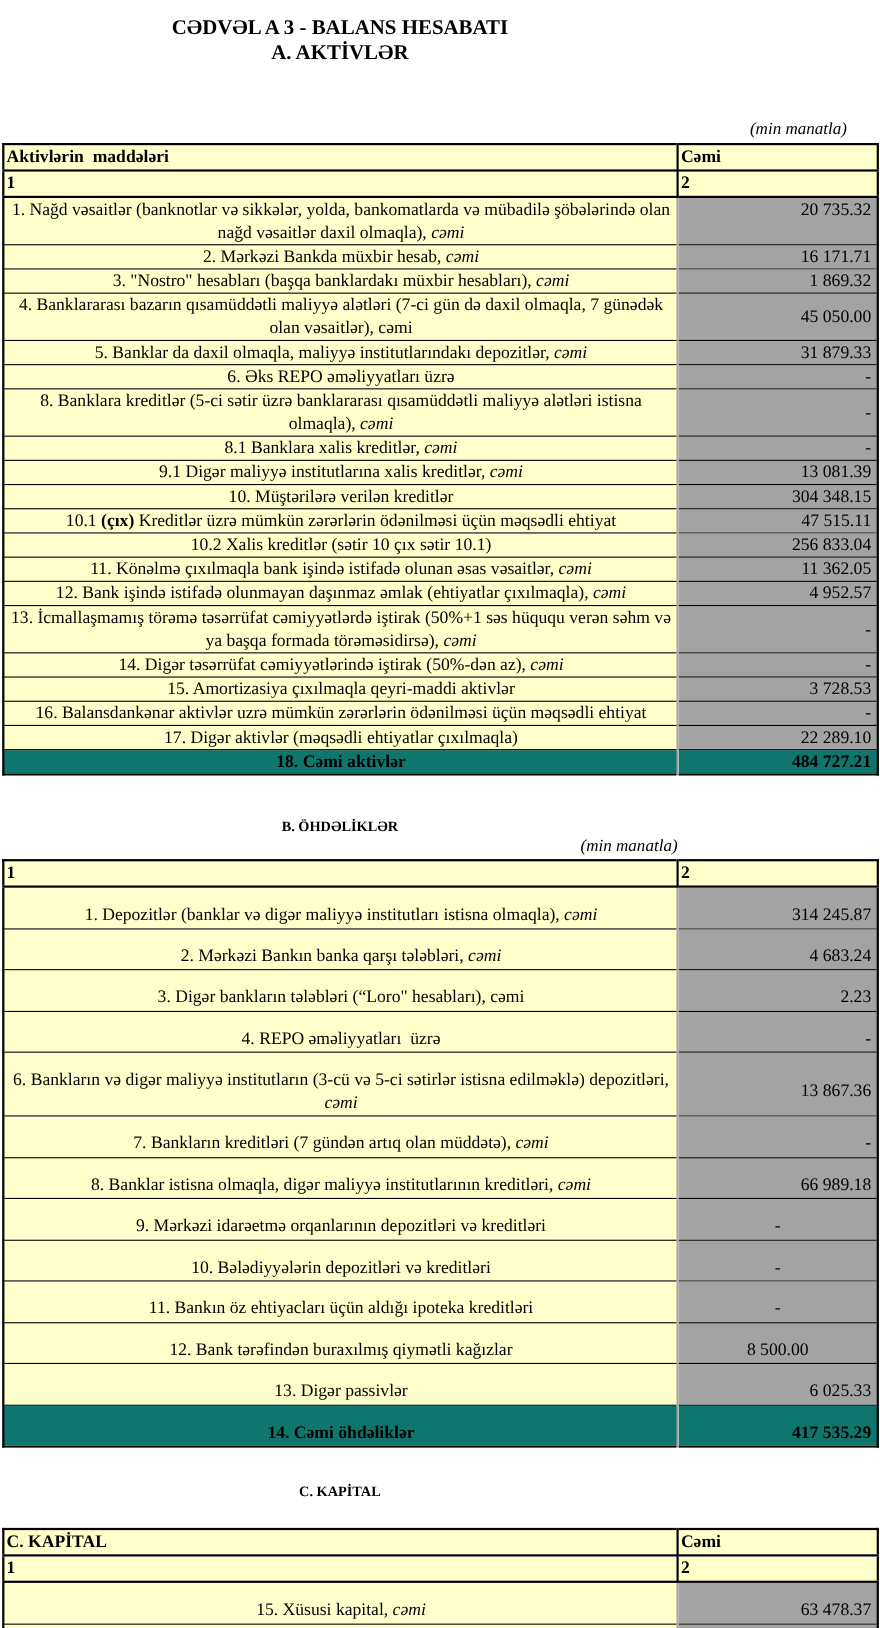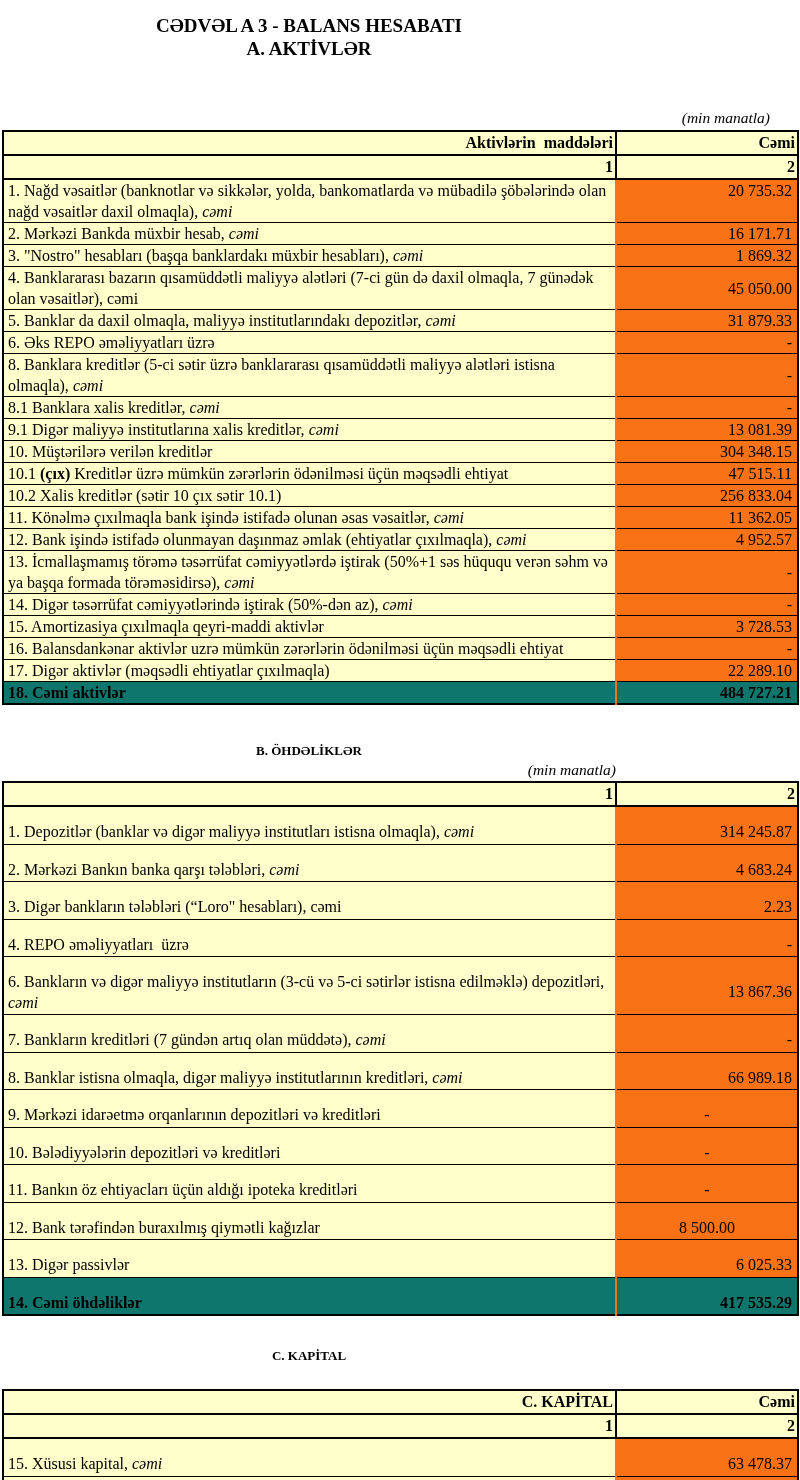--- a/index.html
+++ b/index.html
@@ -23,32 +23,32 @@
   .unit-a { margin-top: 50px; margin-bottom: 4px; width: 795px; margin-left: 2px; padding-right: 27px; text-align: right; }
   .unit-b { margin-top: 0; margin-bottom: 3px; width: 616px; text-align: right; }
   table {
     border-collapse: collapse; table-layout: fixed;
     width: 795px; margin-left: 2px; border: 2px solid #000;
   }
   col.c1 { width: 613px; }
   col.c2 { width: 182px; }
   th, td { border: 1px solid #000; font-size: 16px; overflow: hidden; }
   th {
-    background: #FFFFCC; font-weight: bold; text-align: right;
+    background: #FFFFCC; font-weight: bold; text-align: left;
     padding: 1px 2px; line-height: 20px; border-bottom: 2px solid #000;
   }
   th.col1h { border-right: 2px solid #000; }
   th.nodiv { border-right: hidden; }
   td.label {
-    background: #FFFFCC; text-align: left;
-    padding: 0 3px 0 4px; line-height: 21px; border-right: 2px solid #f97316;
+    background: #FFFFCC; text-align: center;
+    padding: 0 3px 0 4px; line-height: 21px; border-right: 2px solid #a3a3a3;
     vertical-align: middle;
   }
   td.value {
-    background: #f97316; text-align: right;
+    background: #a3a3a3; text-align: right;
     padding: 0 5px; line-height: 21px; vertical-align: middle;
   }
   tr.total td { background: #0f766e; font-weight: bold; }
   td.center { text-align: center; }
   td.vtop { vertical-align: top; }
   
   table.tb td, table.tc td { padding-top: 15px; padding-bottom: 1px; line-height: 20.5px; }
   td i { font-style: italic; }
   td b { font-weight: bold; }
 </style>

